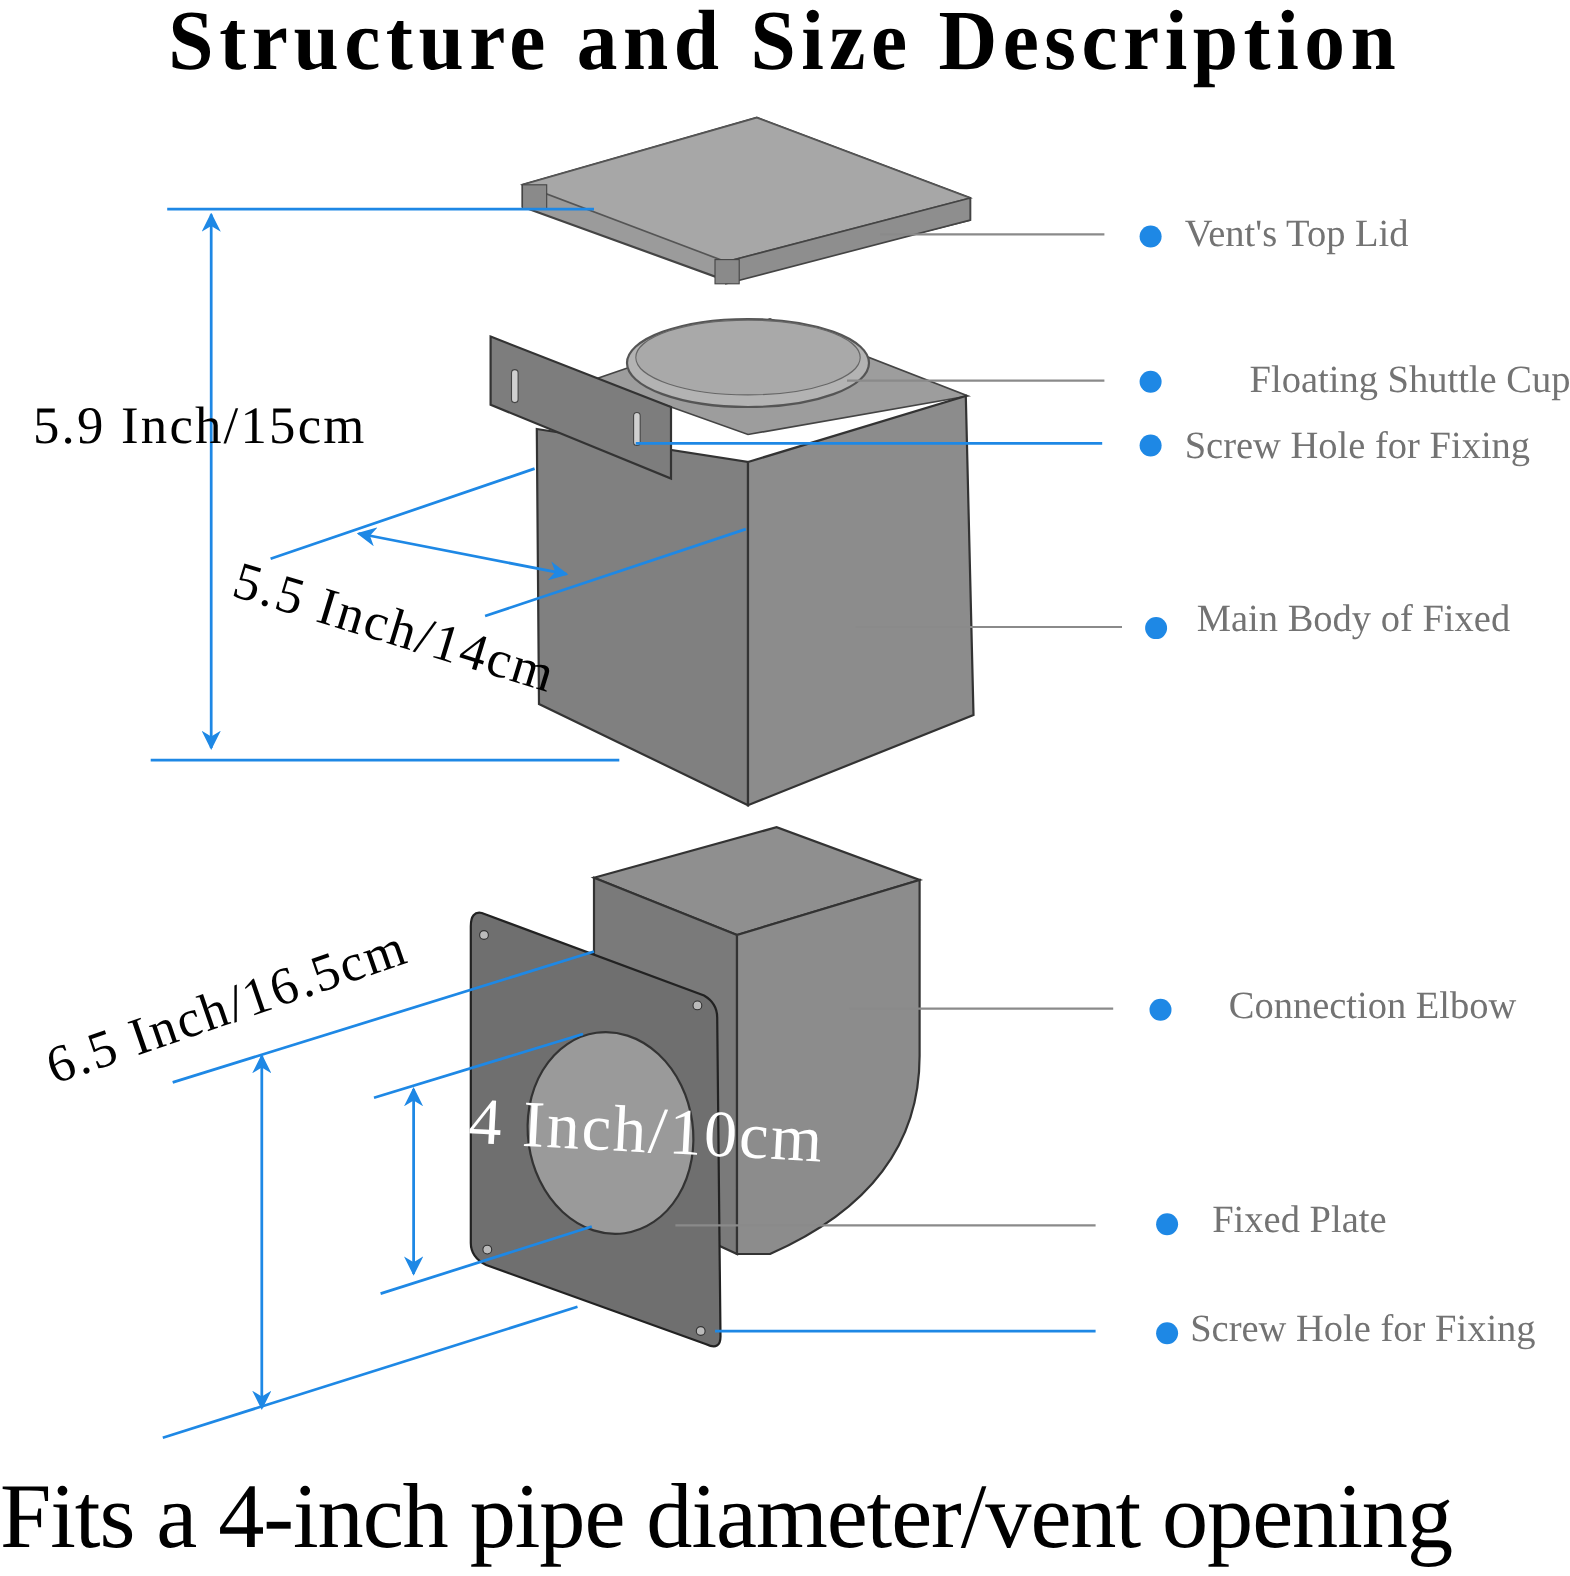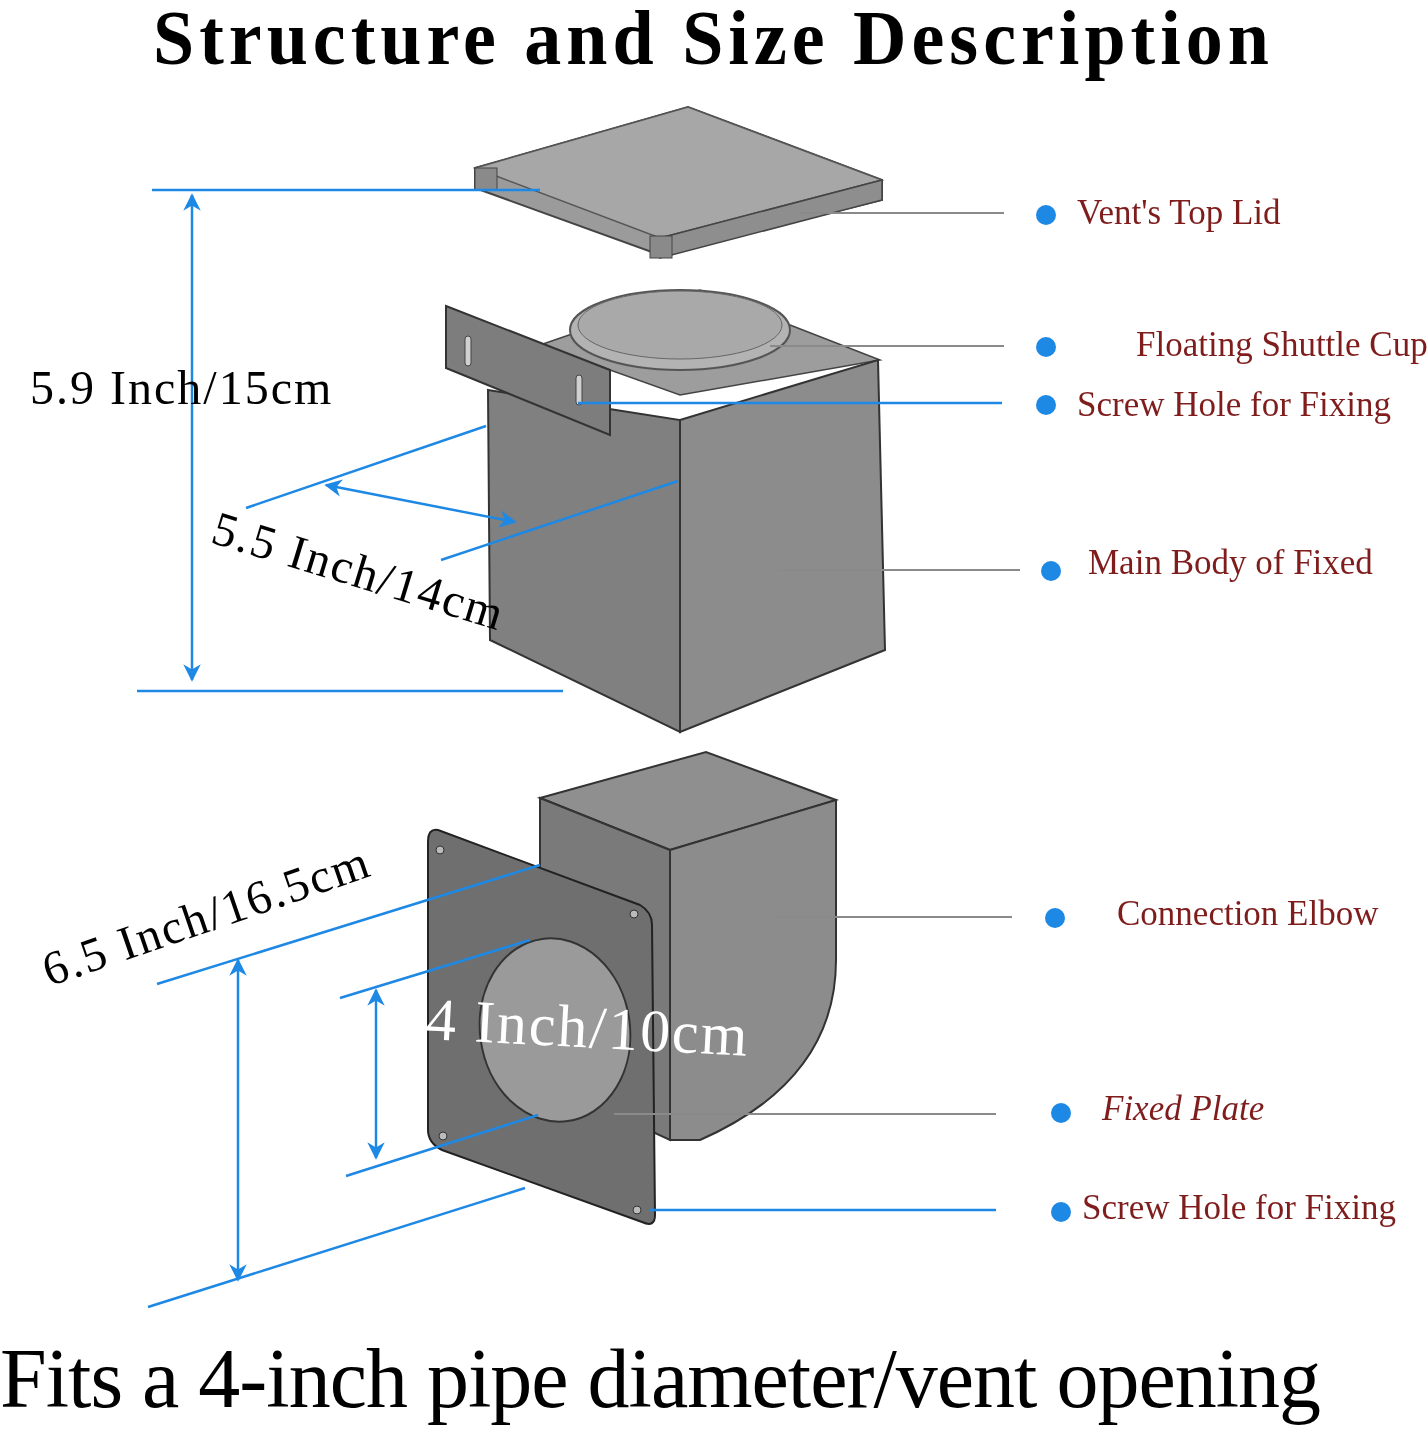--- a/index.html
+++ b/index.html
@@ -1,20 +1,20 @@
 <!DOCTYPE html>
 <html><head>
 <meta charset="utf-8">
 <style>
   html, body { margin:0; padding:0; background:#ffffff; }
   body { width:1427px; height:1433px; position:relative; overflow:hidden; font-family:"Liberation Serif", serif; }
   #title { position:absolute; left:0; top:-4px; width:1427px; text-align:center; font-family:"Liberation Serif", serif; font-weight:bold; font-size:74px; letter-spacing:5px; color:#000; transform:scaleY(1.05); }
   #footer { position:absolute; left:0; top:1330px; width:1137px; text-align:center; font-family:"Liberation Serif", serif; font-size:84px; color:#000; white-space:nowrap; letter-spacing:-1px; }
   svg#drawing { position:absolute; left:0; top:0; }
-  .label { position:absolute; font-family:"Liberation Serif", serif; font-size:35px; color:#7f1d1d; white-space:nowrap; }
+  .label { position:absolute; font-family:"Liberation Serif", serif; font-size:35px; color:#737373; white-space:nowrap; }
   .dot { position:absolute; width:20px; height:20px; border-radius:50%; background:#1e88e5; }
   .dim { position:absolute; font-family:"Liberation Serif", serif; font-size:48px; color:#000; white-space:nowrap; letter-spacing:2px; transform-origin:left top; }
   .dim.white { color:#fff; font-size:60px; }
 </style>
 </head>
 <body>
 
 <div id="title">Structure and Size Description</div>
 
 <svg id="drawing" width="1427" height="1433" viewBox="0 0 1427 1433">
@@ -98,18 +98,18 @@
 <div class="dot" style="left:1036px; top:395px;"></div>
 <div class="label" style="left:1077px; top:385px;">Screw Hole for Fixing</div>
 
 <div class="dot" style="left:1041px; top:561px;"></div>
 <div class="label" style="left:1088px; top:543px;">Main Body of Fixed</div>
 
 <div class="dot" style="left:1045px; top:908px;"></div>
 <div class="label" style="left:1085px; top:894px;margin-left:32px;">Connection Elbow</div>
 
 <div class="dot" style="left:1051px; top:1103px;"></div>
-<div class="label" style="left:1102px; top:1089px;font-style:italic;">Fixed Plate</div>
+<div class="label" style="left:1102px; top:1089px;">Fixed Plate</div>
 
 <div class="dot" style="left:1051px; top:1202px;"></div>
 <div class="label" style="left:1082px; top:1188px;">Screw Hole for Fixing</div>
 
 <div id="footer">Fits a 4-inch pipe diameter/vent opening</div>
 
 </body></html>

